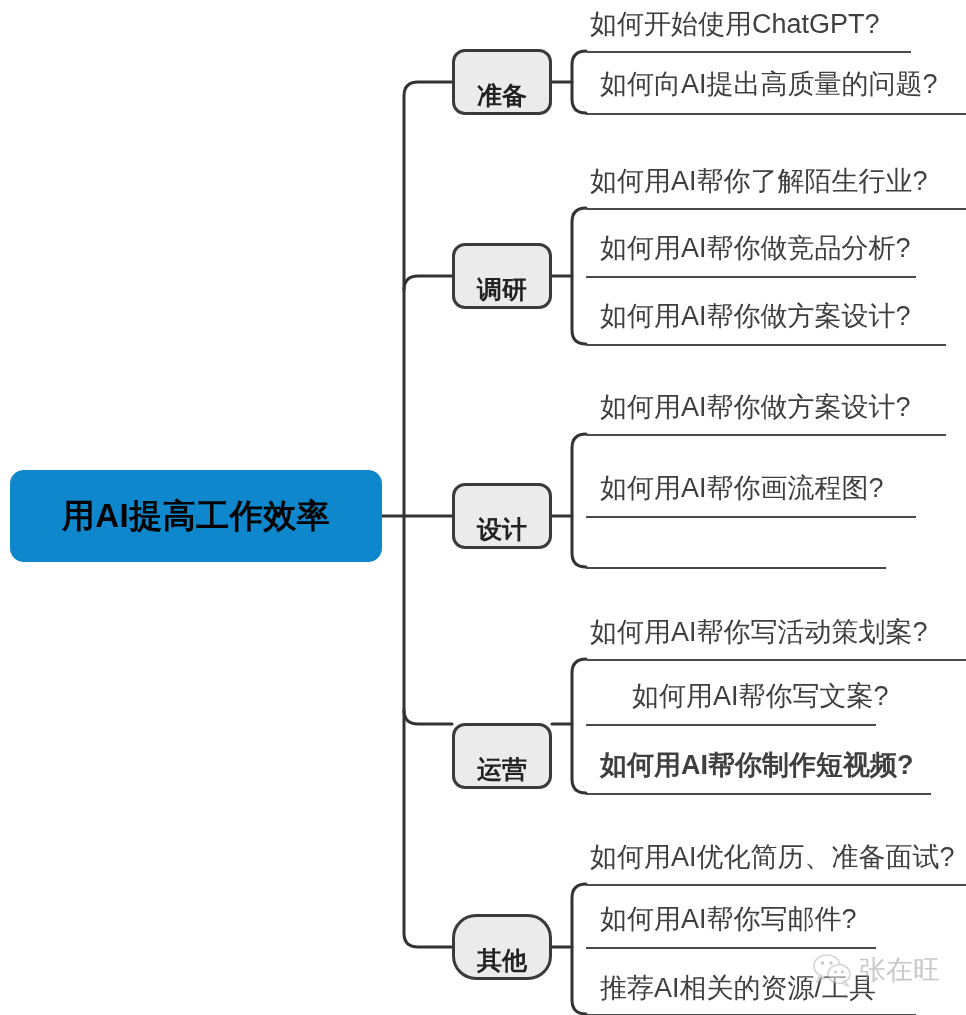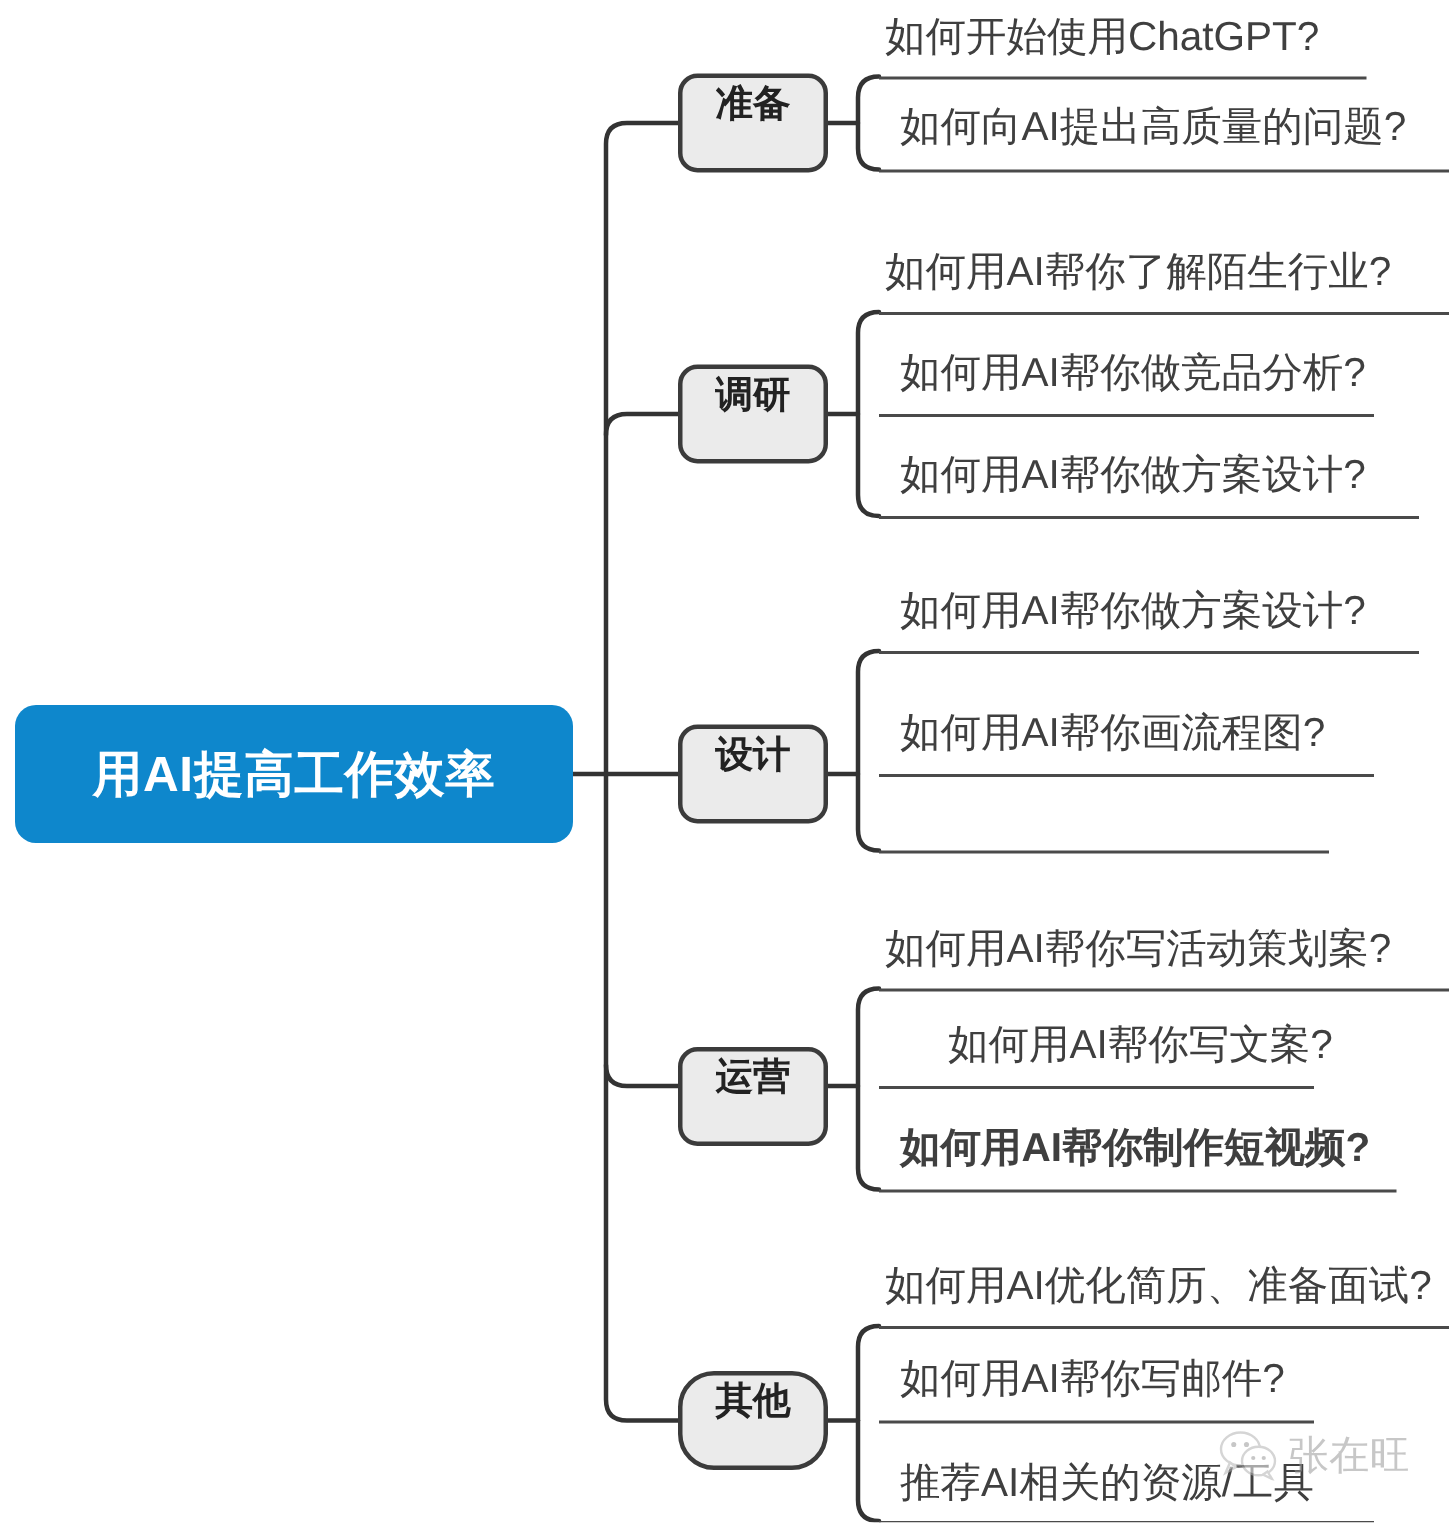--- a/index.html
+++ b/index.html
@@ -34,38 +34,38 @@
     width: 372px;
     height: 92px;
     background: #0e87cc;
     border-radius: 14px;
     display: flex;
     align-items: center;
     justify-content: center;
     box-sizing: border-box;
   }
   .root-node .root-label {
-    color: #ffffff;
+    color: #000000;
     font-size: 33px;
     font-weight: bold;
     letter-spacing: 0.5px;
     white-space: nowrap;
   }
 
   
   .branch-node {
     position: absolute;
     width: 100px;
     height: 66px;
     background: #ebebeb;
     border: 3px solid #3b3b3b;
     border-radius: 13px;
     box-sizing: border-box;
     display: flex;
-    align-items: flex-start;
+    align-items: flex-end;
     justify-content: center;
   }
   .branch-node .branch-label {
     color: #222222;
     font-size: 25px;
     font-weight: bold;
     white-space: nowrap;
   }
 
   
@@ -184,21 +184,21 @@
   </div>
   <div class="leaf-underline" style="left:586px; top:434px; width:360px;"></div>
 
   <div class="leaf" style="left:600px; top:462px;">
     <span class="leaf-label">如何用AI帮你画流程图?</span>
   </div>
   <div class="leaf-underline" style="left:586px; top:516px; width:330px;"></div>
 
   <div class="leaf-underline" style="left:586px; top:567px; width:300px;"></div>
 
-  <div class="branch-node" style="left:452px; top:698px;">
+  <div class="branch-node" style="left:452px; top:723px;">
     <span class="branch-label">运营</span>
   </div>
 
   <div class="leaf" style="left:590px; top:606px;">
     <span class="leaf-label">如何用AI帮你写活动策划案?</span>
   </div>
   <div class="leaf-underline" style="left:586px; top:659px; width:380px;"></div>
 
   <div class="leaf" style="left:632px; top:670px;">
     <span class="leaf-label">如何用AI帮你写文案?</span>

